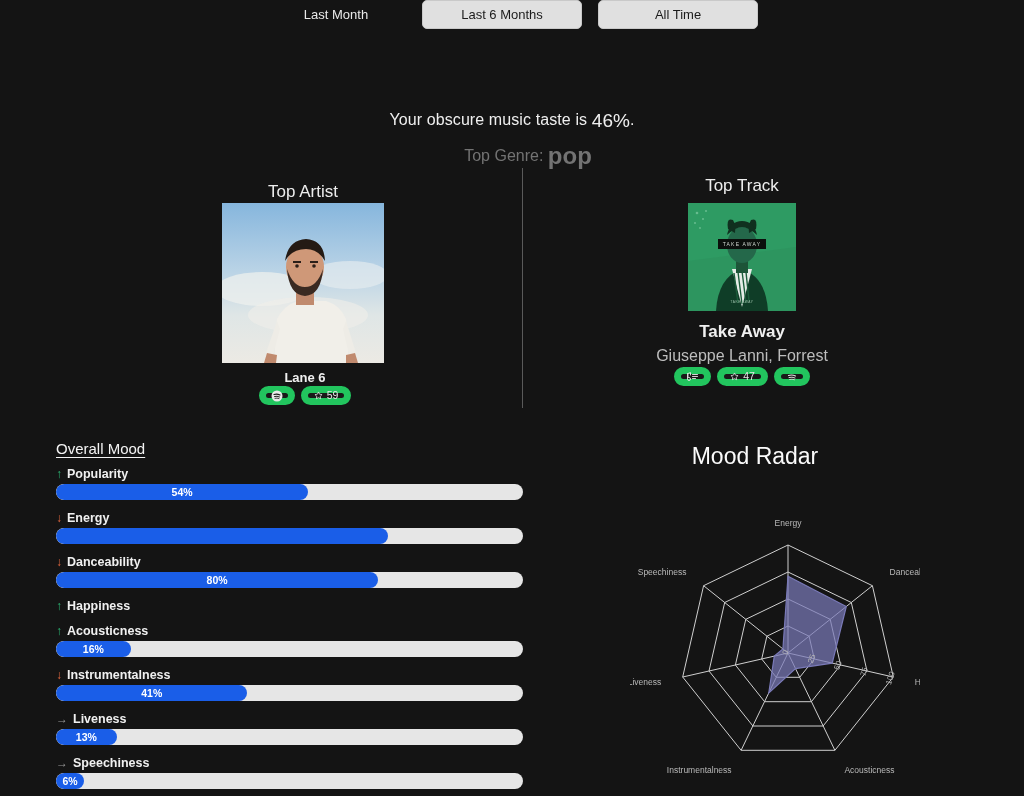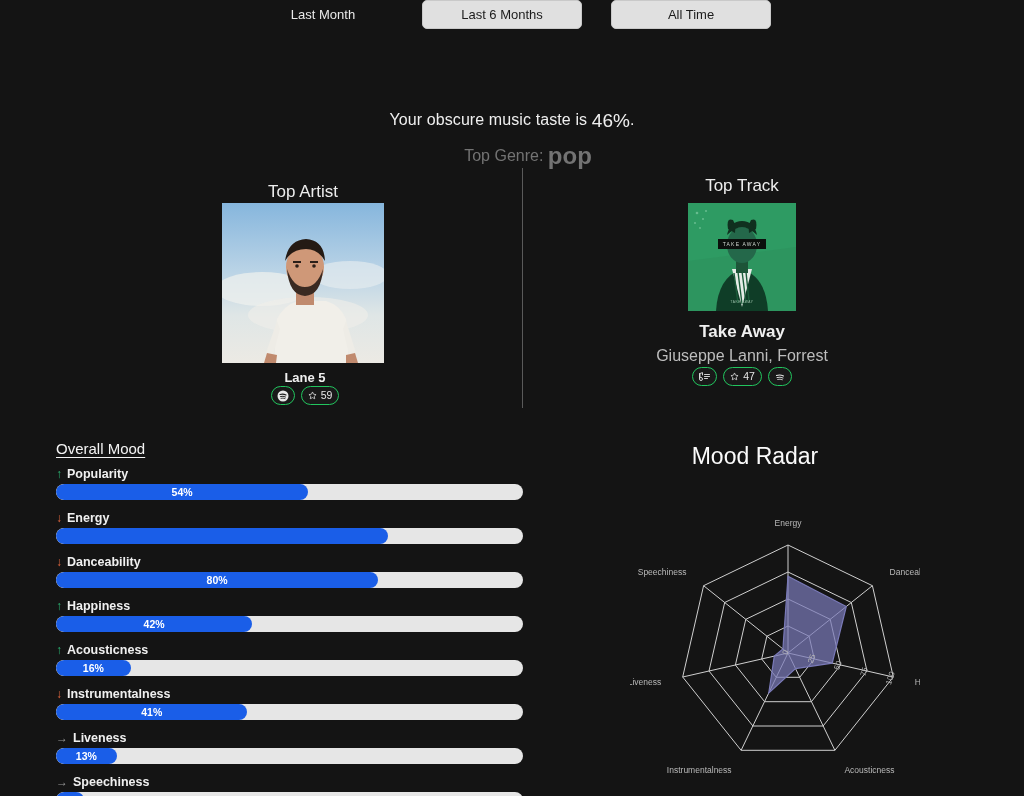--- a/index.html
+++ b/index.html
@@ -14,21 +14,21 @@
     width: 1024px; height: 796px;
     background: #141414;
     color: #f2f2f2;
   }
 
   
   .range-bar {
     position: absolute; left: 0; top: 0;
     width: 1024px; height: 28px;
     display: flex; align-items: center; justify-content: center;
-    gap: 29px;
+    gap: 16px;
   }
   .range-btn {
     font-size: 13px;
     line-height: 1;
     padding: 7px 0;
     width: 160px;
     text-align: center;
     border-radius: 5px;
     border: 1px solid transparent;
     color: #e9e9e9;
@@ -95,21 +95,21 @@
   }
   #artist-badges { left: 205px; top: 386px; width: 200px; }
   #track-badges  { left: 642px; top: 367px; width: 200px; }
 
   .badge {
     display: inline-flex; align-items: center; justify-content: center;
     gap: 4px;
     height: 19px;
     min-width: 23px;
     padding: 0 6px;
-    border: 1px solid #22c55e;
+    border: 7px solid #22c55e;
     border-radius: 10px;
     background: #191919;
     color: #e6e6e6;
     font-size: 10.5px;
     line-height: 1;
   }
   .badge.icon-only { padding: 0 5px; }
   .badge svg { display: block; }
 
   
@@ -223,21 +223,21 @@
 
       <path d="M63 58 Q66 37 84 36 Q102 37 103 58 Q96 46 84 46 Q70 46 63 58 Z" fill="#241a14"></path>
 
       <rect x="71" y="58" width="8" height="2" fill="#2b1f19"></rect>
       <rect x="88" y="58" width="8" height="2" fill="#2b1f19"></rect>
       <circle cx="75" cy="63" r="1.8" fill="#2b1f19"></circle>
       <circle cx="92" cy="63" r="1.8" fill="#2b1f19"></circle>
     </svg>
   </div>
 
-  <div class="art-name" id="artist-name">Lane 5</div>
+  <div class="art-name" id="artist-name">Lane 6</div>
 
   <div class="badge-row" id="artist-badges">
     <span class="badge icon-only">
       <span>
         <svg width="12" height="12" viewBox="0 0 24 24">
           <circle cx="12" cy="12" r="11" fill="#e9e9e9"></circle>
           <path d="M6 9 Q12 7 18 10" stroke="#191919" stroke-width="2.2" fill="none" stroke-linecap="round"></path>
           <path d="M7 13 Q12 11.4 17 13.8" stroke="#191919" stroke-width="1.9" fill="none" stroke-linecap="round"></path>
           <path d="M8 16.6 Q12 15.4 16 17" stroke="#191919" stroke-width="1.6" fill="none" stroke-linecap="round"></path>
         </svg>
@@ -354,24 +354,20 @@
         <div class="track">
           <div class="fill" style="width: 69%; background: rgb(26, 94, 232);"></div>
           <div class="pct" style="width: 69%;">80%</div>
         </div>
       </div>
       <div class="mood-row">
         <div class="mood-label">
           <span class="arrow up">↑</span>
           <span>Happiness</span>
         </div>
-        <div class="track">
-          <div class="fill" style="width: 42%; background: rgb(26, 94, 232);"></div>
-          <div class="pct" style="width: 42%;">42%</div>
-        </div>
       </div>
       <div class="mood-row">
         <div class="mood-label">
           <span class="arrow up">↑</span>
           <span>Acousticness</span>
         </div>
         <div class="track">
           <div class="fill" style="width: 16%; background: rgb(26, 94, 232);"></div>
           <div class="pct" style="width: 16%;">16%</div>
         </div>

